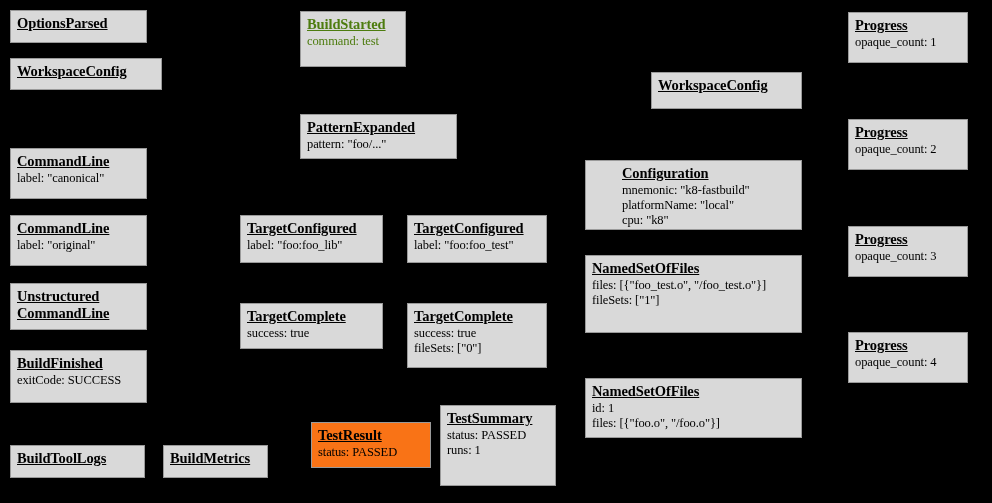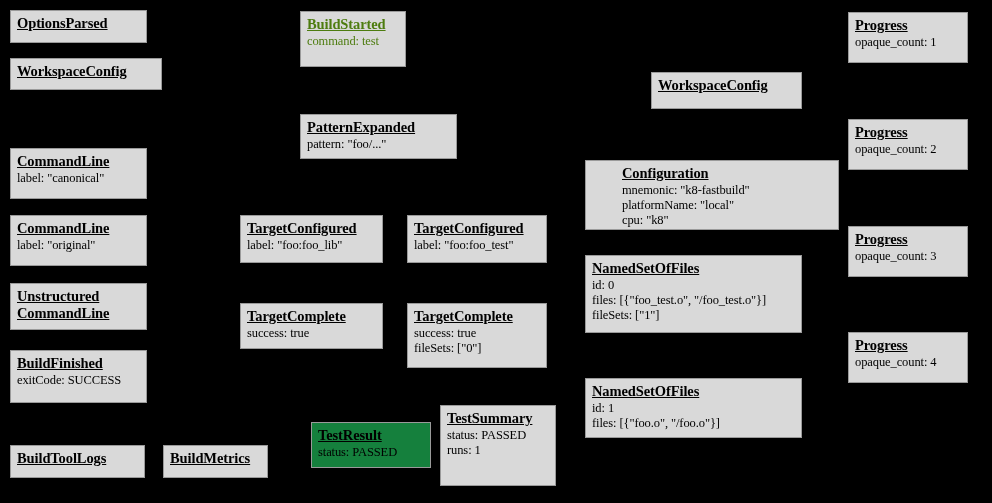--- a/index.html
+++ b/index.html
@@ -93,41 +93,40 @@
     </div>
     <div class="node" style="left: 240px; top: 303px; width: 143px; height: 46px; background: rgb(217, 217, 217); border-color: rgb(154, 154, 154); color: rgb(0, 0, 0);">
       <span class="node-title">TargetComplete</span>
       <span class="node-field">success: true</span>
     </div>
     <div class="node" style="left: 407px; top: 303px; width: 140px; height: 65px; background: rgb(217, 217, 217); border-color: rgb(154, 154, 154); color: rgb(0, 0, 0);">
       <span class="node-title">TargetComplete</span>
       <span class="node-field">success: true</span>
       <span class="node-field">fileSets: ["0"]</span>
     </div>
-    <div class="node" style="left: 311px; top: 422px; width: 120px; height: 46px; background: #15803d; border-color: rgb(154, 154, 154); color: rgb(0, 0, 0);">
+    <div class="node" style="left: 311px; top: 422px; width: 120px; height: 46px; background: #f97316; border-color: rgb(154, 154, 154); color: rgb(0, 0, 0);">
       <span class="node-title">TestResult</span>
       <span class="node-field">status: PASSED</span>
     </div>
     <div class="node" style="left: 440px; top: 405px; width: 116px; height: 81px; background: rgb(217, 217, 217); border-color: rgb(154, 154, 154); color: rgb(0, 0, 0);">
       <span class="node-title">TestSummary</span>
       <span class="node-field">status: PASSED</span>
       <span class="node-field">runs: 1</span>
     </div>
     <div class="node" style="left: 651px; top: 72px; width: 151px; height: 37px; background: rgb(217, 217, 217); border-color: rgb(154, 154, 154); color: rgb(0, 0, 0);">
       <span class="node-title">WorkspaceConfig</span>
     </div>
-    <div class="node" style="left: 585px; top: 160px; width: 254px; height: 70px; background: rgb(217, 217, 217); border-color: rgb(154, 154, 154); color: rgb(0, 0, 0); padding-left: 36px;">
+    <div class="node" style="left: 585px; top: 160px; width: 217px; height: 70px; background: rgb(217, 217, 217); border-color: rgb(154, 154, 154); color: rgb(0, 0, 0); padding-left: 36px;">
       <span class="node-title">Configuration</span>
       <span class="node-field">mnemonic: "k8-fastbuild"</span>
       <span class="node-field">platformName: "local"</span>
       <span class="node-field">cpu: "k8"</span>
     </div>
     <div class="node" style="left: 585px; top: 255px; width: 217px; height: 78px; background: rgb(217, 217, 217); border-color: rgb(154, 154, 154); color: rgb(0, 0, 0);">
       <span class="node-title">NamedSetOfFiles</span>
-      <span class="node-field">id: 0</span>
       <span class="node-field">files: [{"foo_test.o", "/foo_test.o"}]</span>
       <span class="node-field">fileSets: ["1"]</span>
     </div>
     <div class="node" style="left: 585px; top: 378px; width: 217px; height: 60px; background: rgb(217, 217, 217); border-color: rgb(154, 154, 154); color: rgb(0, 0, 0);">
       <span class="node-title">NamedSetOfFiles</span>
       <span class="node-field">id: 1</span>
       <span class="node-field">files: [{"foo.o", "/foo.o"}]</span>
     </div>
     <div class="node" style="left: 848px; top: 12px; width: 120px; height: 51px; background: rgb(217, 217, 217); border-color: rgb(154, 154, 154); color: rgb(0, 0, 0);">
       <span class="node-title">Progress</span>

